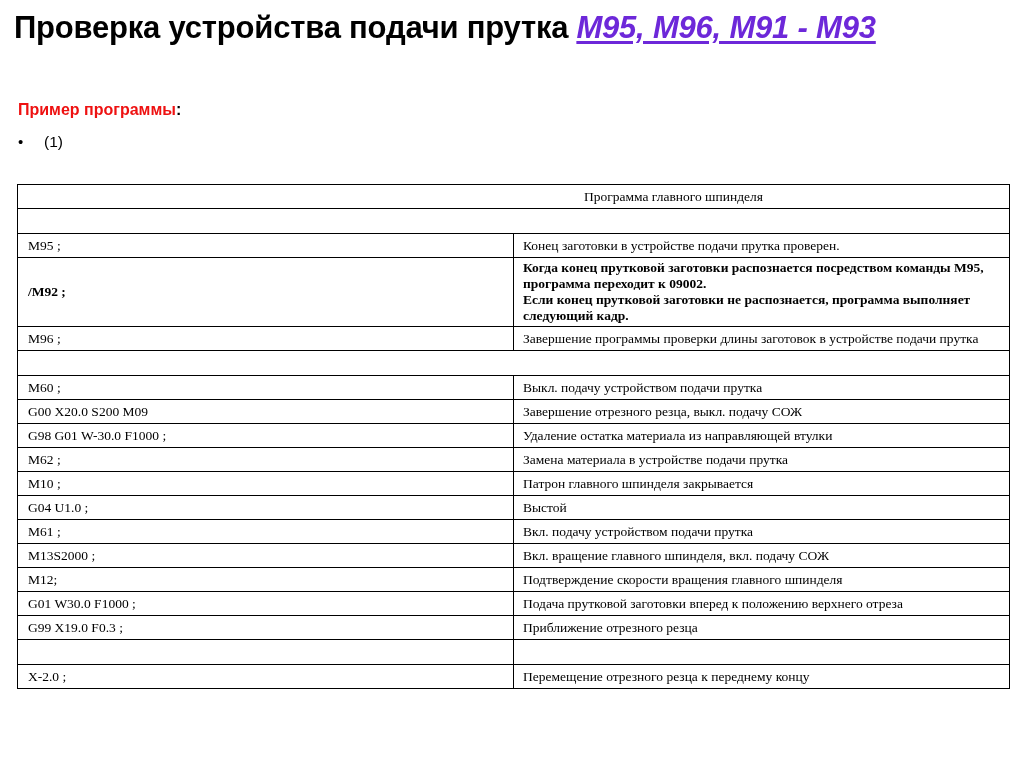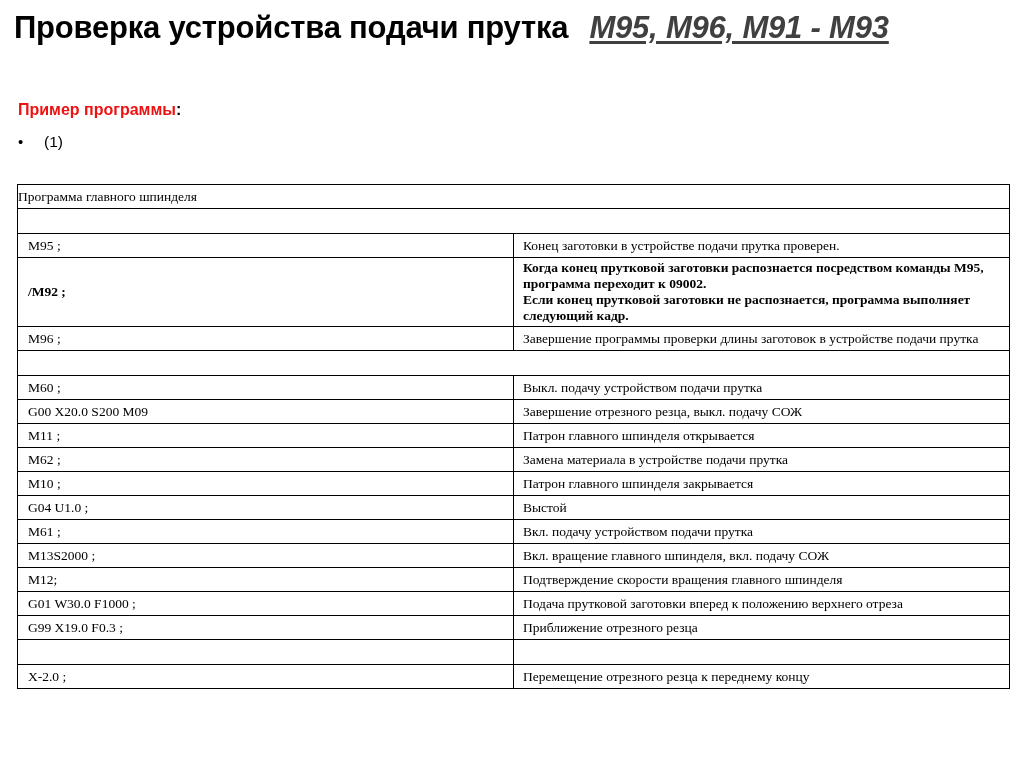--- a/index.html
+++ b/index.html
@@ -27,26 +27,26 @@
     font-size: 31px;
     font-weight: bold;
     line-height: 40px;
     white-space: nowrap;
     letter-spacing: -0.2px;
   }
   .slide-title .title-main {
     color: #000000;
   }
   .slide-title .title-codes {
-    color: #404040;
+    color: #6d28d9;
     font-style: italic;
     font-weight: bold;
     text-decoration: underline;
     text-underline-offset: 3px;
-    margin-left: 21px;
+    margin-left: 8px;
   }
 
   
   .sub-heading {
     position: absolute;
     left: 18px;
     top: 100px;
     font-size: 16px;
     font-weight: bold;
     line-height: 20px;
@@ -98,21 +98,21 @@
   .prog-table td.c-desc {
     padding-left: 9px;
   }
   .prog-table tr.r-header td {
     text-align: left;
     padding-left: 0;
   }
   .hdr-inner {
     display: block;
     width: 745px;
-    text-align: left;
+    text-align: right;
   }
   .prog-table tr.r-blank td {
     height: 20px;
   }
   .prog-table td.c-desc .line2 {
     display: block;
   }
   .prog-table tr.r-tall td {
     height: 40px;
     font-weight: bold;
@@ -164,22 +164,22 @@
       </tr>
       <tr class="">
         <td class="c-code">M60 ;</td>
         <td class="c-desc">Выкл. подачу устройством подачи прутка</td>
       </tr>
       <tr class="">
         <td class="c-code">G00 X20.0 S200 M09</td>
         <td class="c-desc">Завершение отрезного резца, выкл. подачу СОЖ</td>
       </tr>
       <tr class="">
-        <td class="c-code">M11 ;</td>
-        <td class="c-desc">Патрон главного шпинделя открывается</td>
+        <td class="c-code">G98 G01 W-30.0 F1000 ;</td>
+        <td class="c-desc">Удаление остатка материала из направляющей втулки</td>
       </tr>
       <tr class="">
         <td class="c-code">M62 ;</td>
         <td class="c-desc">Замена материала в устройстве подачи прутка</td>
       </tr>
       <tr class="">
         <td class="c-code">M10 ;</td>
         <td class="c-desc">Патрон главного шпинделя закрывается</td>
       </tr>
       <tr class="">

